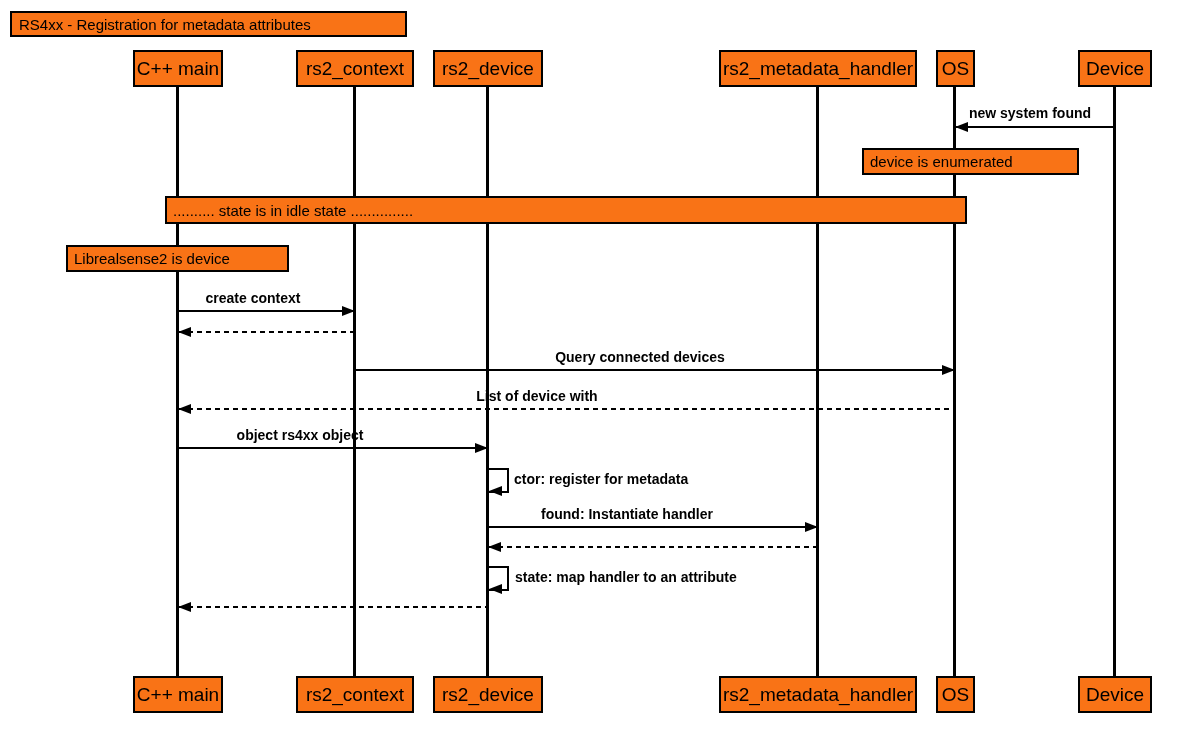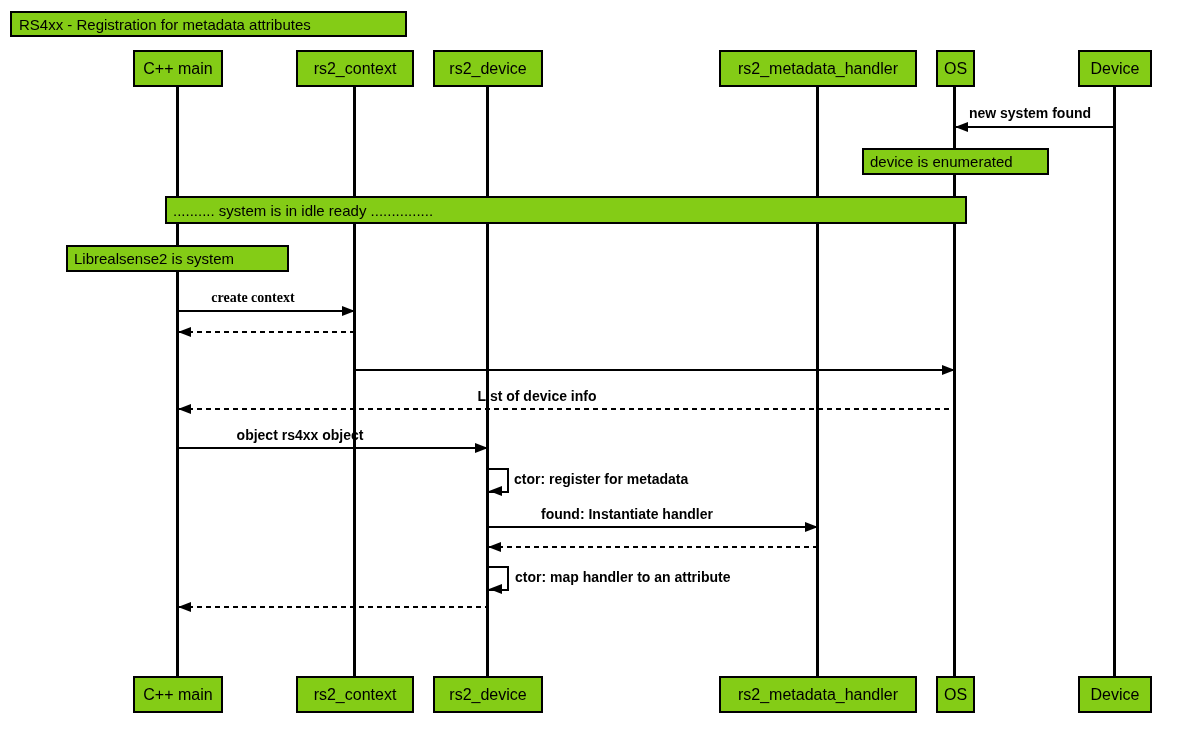--- a/index.html
+++ b/index.html
@@ -1,30 +1,30 @@
 <!DOCTYPE html>
 <html><head>
 <meta charset="utf-8">
 <style>
   html,body{margin:0;padding:0;background:#ffffff;}
   .stage{
     position:relative;width:1182px;height:735px;background:#ffffff;
     font-family:"Liberation Sans",sans-serif;color:#000;overflow:hidden;
   }
   .box{
-    position:absolute;box-sizing:border-box;background:#84cc16;
+    position:absolute;box-sizing:border-box;background:#f97316;
     border:2px solid #000;z-index:3;
   }
   .title-box{
     display:flex;align-items:center;padding-left:7px;
     font-size:15px;
   }
   .actor-box{
     display:flex;align-items:center;justify-content:center;
-    font-size:16px;z-index:3;
+    font-size:19px;z-index:3;
   }
   .note-box{
     display:flex;align-items:center;padding-left:6px;
     font-size:15px;z-index:4;white-space:nowrap;
   }
   .lifeline{
     position:absolute;width:3px;background:#000;z-index:1;
   }
   .msg-line{
     position:absolute;height:2px;background:#000;z-index:2;
@@ -99,62 +99,63 @@
     <span>OS</span>
   </div>
   <div class="box actor-box" style="left:1078px;top:676px;width:74px;height:37px;">
     <span>Device</span>
   </div>
 
   <div class="msg-label" style="left:920px;top:105px;">new system found</div>
   <div class="msg-line" style="left:956px;top:126px;width:159px;"></div>
   <div class="arrow-left" style="left:955px;top:122px;"></div>
 
-  <div class="box note-box" style="left:862px;top:148px;width:187px;height:27px;">
+  <div class="box note-box" style="left:862px;top:148px;width:217px;height:27px;">
     <span>device is enumerated</span>
   </div>
 
   <div class="box note-box" style="left:165px;top:196px;width:802px;height:28px;">
-    <span>.......... system is in idle ready ...............</span>
+    <span>.......... state is in idle state ...............</span>
   </div>
 
   <div class="box note-box" style="left:66px;top:245px;width:223px;height:27px;">
-    <span>Librealsense2 is system</span>
+    <span>Librealsense2 is device</span>
   </div>
 
-  <div class="msg-label" style="left:143px;top:290px;font-family:Liberation Serif, serif;">create context</div>
+  <div class="msg-label" style="left:143px;top:290px;">create context</div>
   <div class="msg-line" style="left:178px;top:310px;width:177px;"></div>
   <div class="arrow-right" style="left:342px;top:306px;"></div>
 
   <div class="msg-line dashed" style="left:179px;top:331px;width:176px;"></div>
   <div class="arrow-left" style="left:178px;top:327px;"></div>
 
+  <div class="msg-label" style="left:530px;top:349px;">Query connected devices</div>
   <div class="msg-line" style="left:355px;top:369px;width:600px;"></div>
   <div class="arrow-right" style="left:942px;top:365px;"></div>
 
-  <div class="msg-label" style="left:427px;top:388px;">List of device info</div>
+  <div class="msg-label" style="left:427px;top:388px;">List of device with</div>
   <div class="msg-line dashed" style="left:179px;top:408px;width:776px;"></div>
   <div class="arrow-left" style="left:178px;top:404px;"></div>
 
   <div class="msg-label" style="left:190px;top:427px;">object rs4xx object</div>
   <div class="msg-line" style="left:178px;top:447px;width:310px;"></div>
   <div class="arrow-right" style="left:475px;top:443px;"></div>
 
   <div class="self-loop" style="left:488px;top:468px;"></div>
   <div class="arrow-left" style="left:489px;top:486px;"></div>
   <div class="msg-label left-align" style="left:514px;top:471px;">ctor: register for metadata</div>
 
   <div class="msg-label" style="left:517px;top:506px;">found: Instantiate handler</div>
   <div class="msg-line" style="left:488px;top:526px;width:330px;"></div>
   <div class="arrow-right" style="left:805px;top:522px;"></div>
 
   <div class="msg-line dashed" style="left:489px;top:546px;width:329px;"></div>
   <div class="arrow-left" style="left:488px;top:542px;"></div>
 
   <div class="self-loop" style="left:488px;top:566px;"></div>
   <div class="arrow-left" style="left:489px;top:584px;"></div>
-  <div class="msg-label left-align" style="left:515px;top:569px;">ctor: map handler to an attribute</div>
+  <div class="msg-label left-align" style="left:515px;top:569px;">state: map handler to an attribute</div>
 
   <div class="msg-line dashed" style="left:179px;top:606px;width:309px;"></div>
   <div class="arrow-left" style="left:178px;top:602px;"></div>
 
 
 </div>
 
 </body></html>

